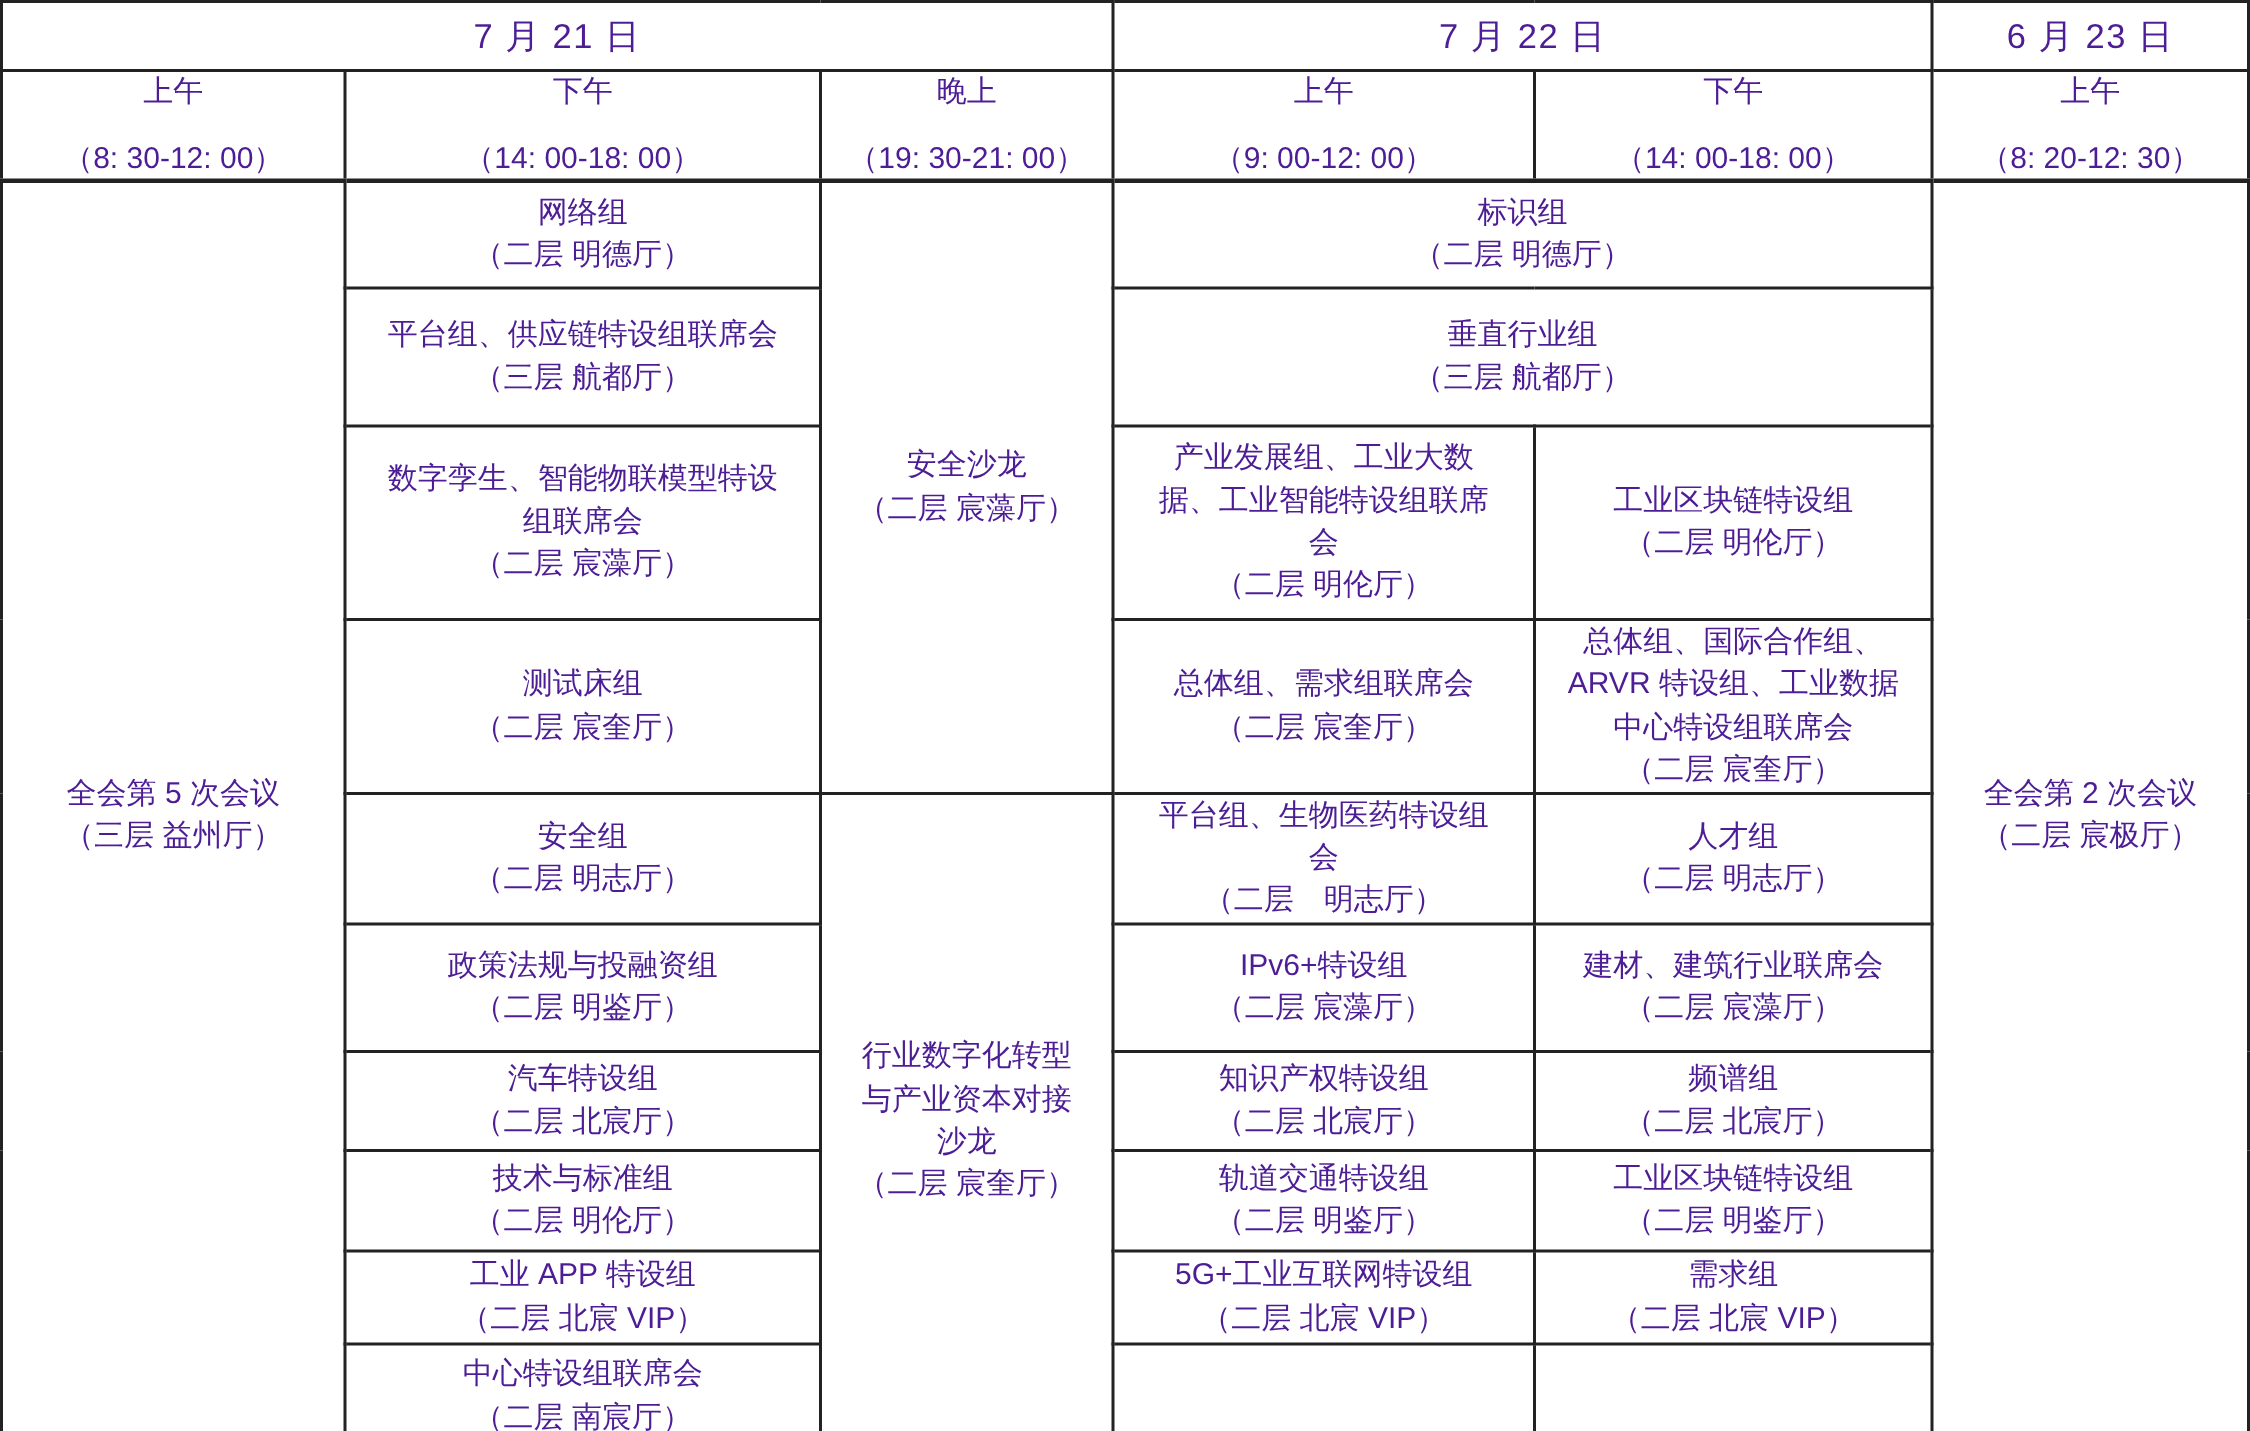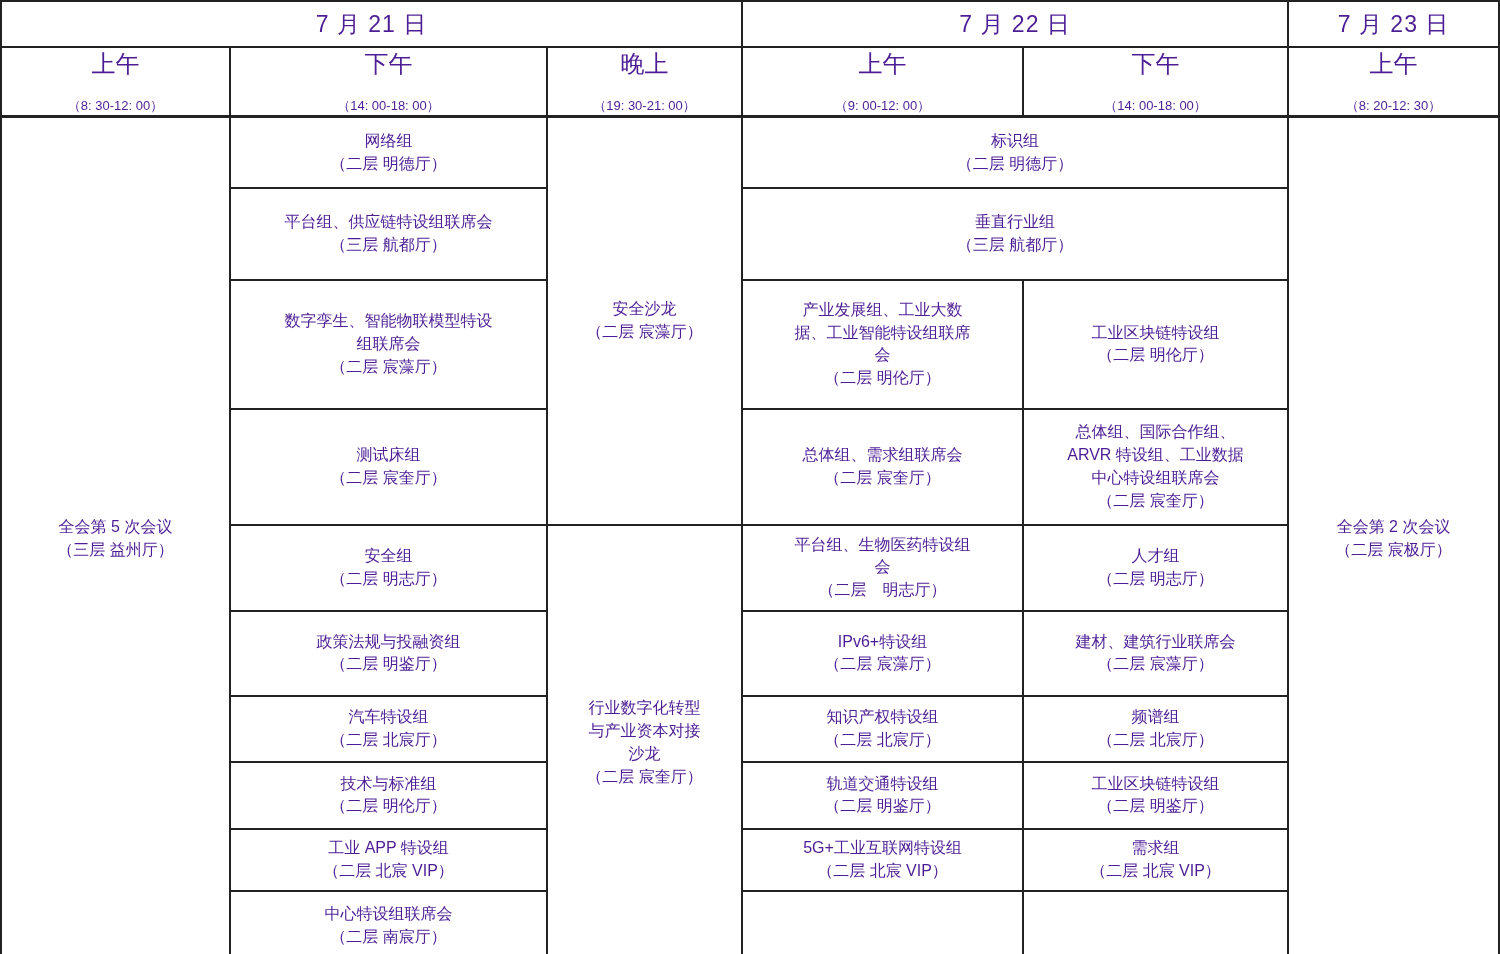--- a/index.html
+++ b/index.html
@@ -33,30 +33,30 @@
   th.day {
     font-size: 23px;
     font-weight: bold;
     letter-spacing: 1px;
     border-bottom-width: 3px;
   }
   tr.slots-row th {
     border-bottom-width: 3px;
   }
   .period {
-    font-size: 24px;
+    font-size: 20px;
     line-height: 1.35;
   }
   .time {
-    font-size: 13px;
+    font-size: 20px;
     line-height: 1.3;
     margin-top: 18px;
   }
   .name, .venue {
-    font-size: 16px;
+    font-size: 20px;
     line-height: 1.42;
     white-space: pre-line;
   }
 </style>
 </head>
 <body>
 
 <div class="schedule-wrap">
 <table class="schedule">
   <colgroup>
@@ -65,21 +65,21 @@
     <col style="width:195px">
     <col style="width:281px">
     <col style="width:265px">
     <col style="width:211px">
   </colgroup>
 
   <tbody>
         <tr style="height:46px">
     <th class="day" colspan="3">7 月 21 日</th>
     <th class="day" colspan="2">7 月 22 日</th>
-    <th class="day">7 月 23 日</th>
+    <th class="day">6 月 23 日</th>
   </tr>
 
   <tr class="slots-row" style="height:60px">
     <th>
       <div class="period">上午</div>
       <div class="time">（8: 30-12: 00）</div>
     </th>
     <th>
       <div class="period">下午</div>
       <div class="time">（14: 00-18: 00）</div>

